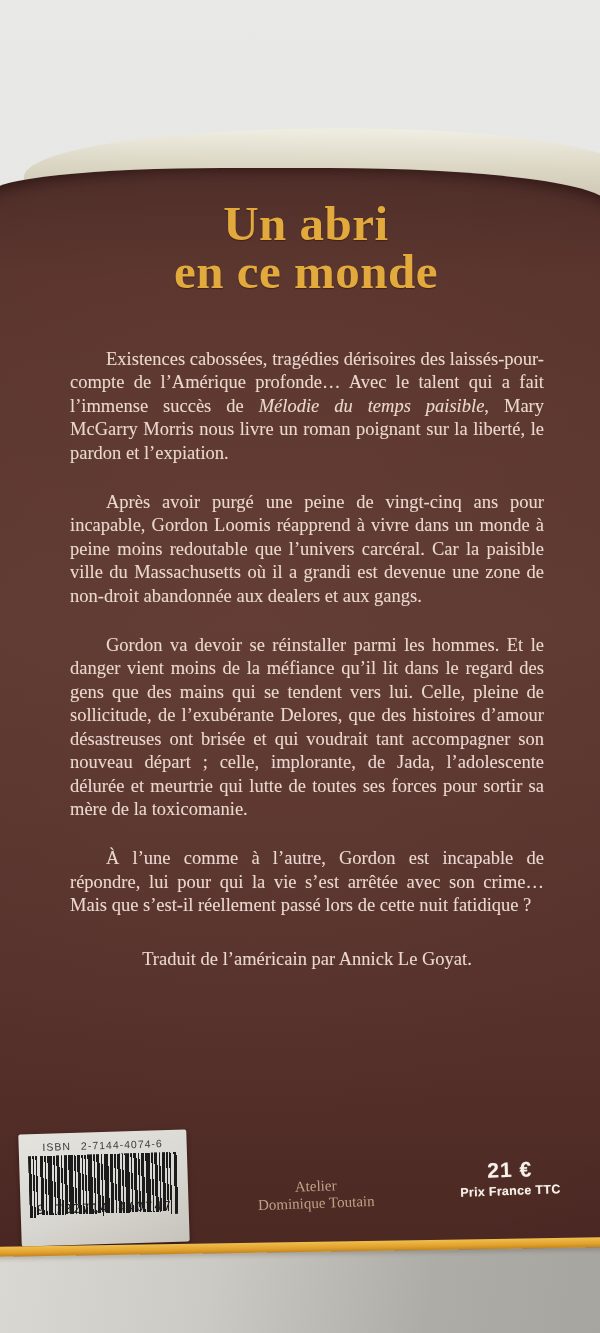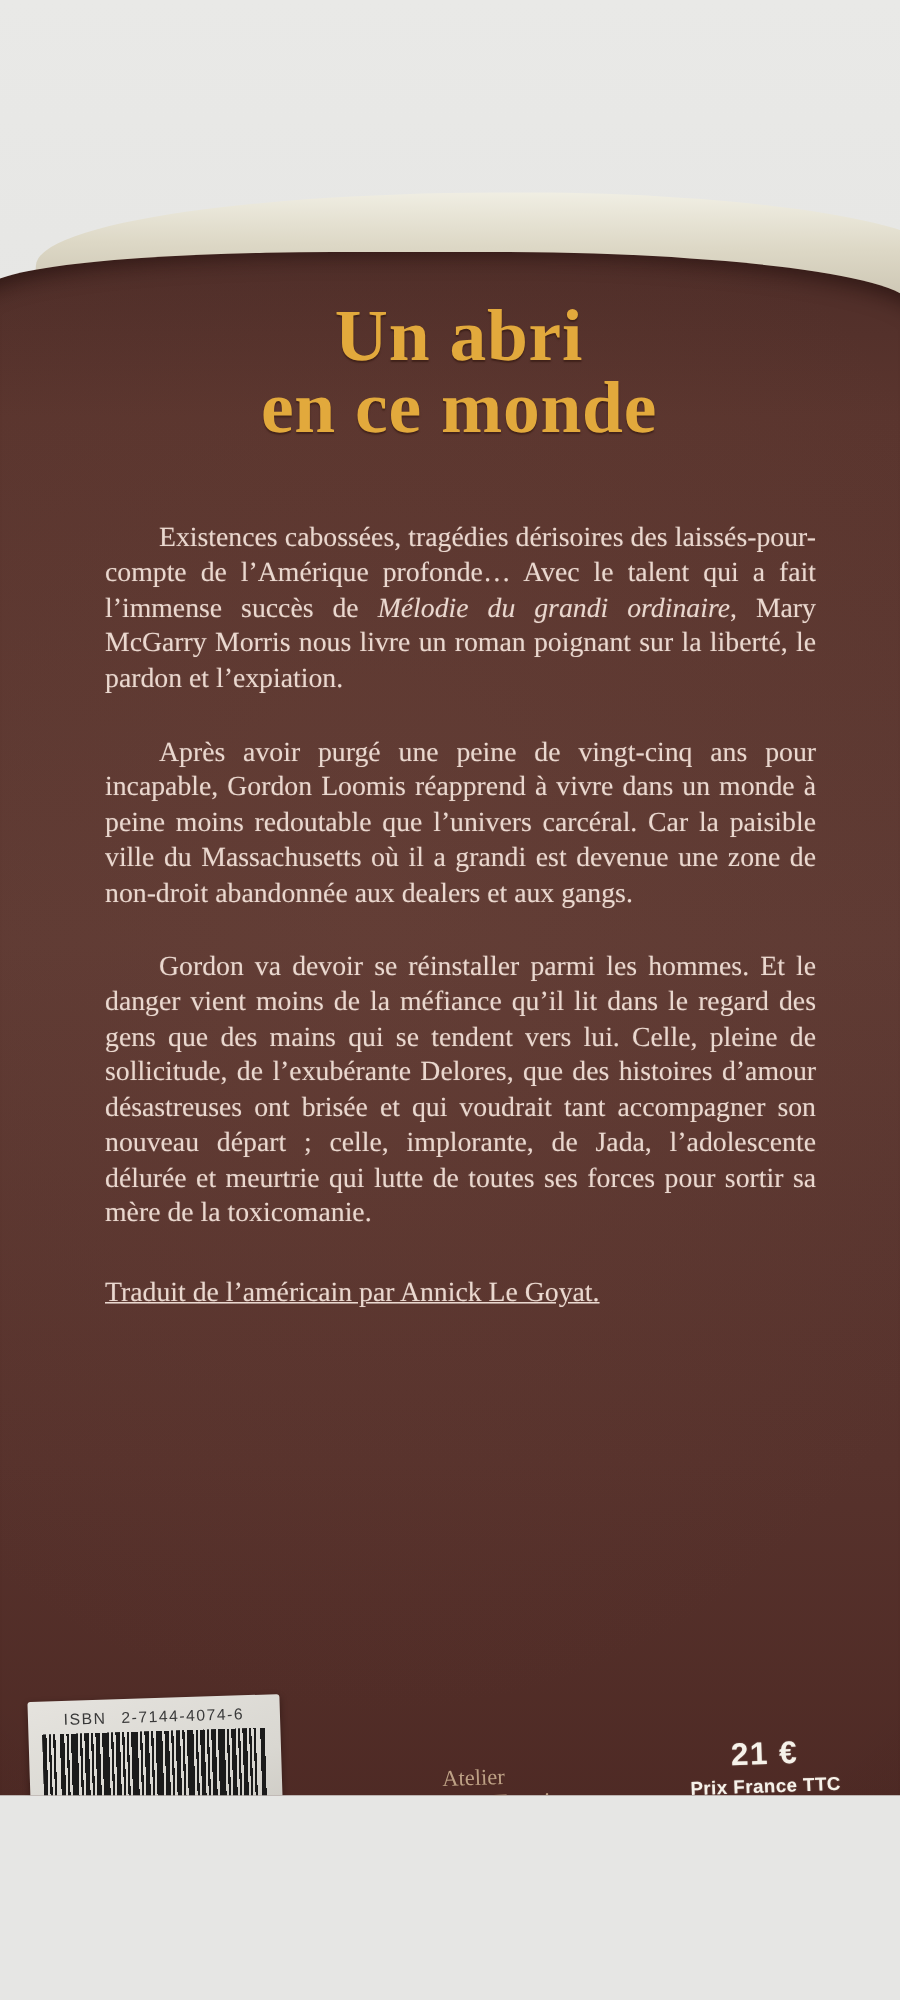--- a/index.html
+++ b/index.html
@@ -1,17 +1,17 @@
 <!DOCTYPE html>
 <html><head>
 <meta charset="utf-8">
 <style>
   html,body{margin:0;padding:0;background:#e6e6e4;}
   .photo{
-    position:relative;width:600px;height:1197px;overflow:hidden;
+    position:relative;width:600px;height:1333px;overflow:hidden;
     background:linear-gradient(180deg,#e9e9e7 0%,#e3e3e1 40%,#dcdcda 75%,#d6d6d4 100%);
     font-family:"Liberation Serif",serif;
   }
   
   .pages{
     position:absolute;left:24px;right:-28px;top:128px;height:80px;
     background:linear-gradient(180deg,#f0eee3 0%,#ddd8c6 45%,#c7c0ad 100%);
     border-radius:58% 45% 0 0 / 54px 42px 0 0;
     transform:rotate(0.6deg);
   }
@@ -33,21 +33,21 @@
     color:#e2a93c;text-shadow:0 1px 1px rgba(40,15,8,.5);
   }
   .blurb{
     position:absolute;left:70px;top:348px;width:474px;
     font-size:18.5px;line-height:23.4px;color:#ead8cf;
     text-align:justify;text-shadow:0 0 1px rgba(244,224,214,.25);
   }
   .blurb p{margin:0 0 26px;text-indent:36px;}
   .blurb .it{font-style:italic;}
   .translator{
-    margin-top:30px !important;text-indent:0 !important;text-decoration:underline;
+    margin-top:30px !important;text-indent:0 !important;text-align:center;
   }
   
   .sticker{
     position:absolute;left:20px;top:1132px;width:168px;height:112px;
     background:linear-gradient(160deg,#e5e3de 0%,#d9d7d1 55%,#c6c3bc 100%);
     transform:rotate(-1.8deg);border-radius:2px;
     box-shadow:0 2px 5px rgba(20,8,6,.45);
     font-family:"Liberation Sans",sans-serif;color:#2c2c2c;
   }
   .isbn-line{
@@ -92,23 +92,24 @@
 <div class="photo">
 
   <div class="pages"></div>
 
   <div class="book"></div>
 
   <h1 class="title">Un abri
 en ce monde</h1>
 
   <div class="blurb">
-    <p><span>Existences cabossées, tragédies dérisoires des laissés-pour-compte de l’Amérique profonde… Avec le talent qui a fait l’immense succès de </span><span class="it">Mélodie du grandi ordinaire</span><span>, Mary McGarry Morris nous livre un roman poignant sur la liberté, le pardon et l’expiation.</span></p>
+    <p><span>Existences cabossées, tragédies dérisoires des laissés-pour-compte de l’Amérique profonde… Avec le talent qui a fait l’immense succès de </span><span class="it">Mélodie du temps paisible</span><span>, Mary McGarry Morris nous livre un roman poignant sur la liberté, le pardon et l’expiation.</span></p>
     <p><span>Après avoir purgé une peine de vingt-cinq ans pour incapable, Gordon Loomis réapprend à vivre dans un monde à peine moins redoutable que l’univers carcéral. Car la paisible ville du Massachusetts où il a grandi est devenue une zone de non-droit abandonnée aux dealers et aux gangs.</span></p>
     <p><span>Gordon va devoir se réinstaller parmi les hommes. Et le danger vient moins de la méfiance qu’il lit dans le regard des gens que des mains qui se tendent vers lui. Celle, pleine de sollicitude, de l’exubérante Delores, que des histoires d’amour désastreuses ont brisée et qui voudrait tant accompagner son nouveau départ ; celle, implorante, de Jada, l’adolescente délurée et meurtrie qui lutte de toutes ses forces pour sortir sa mère de la toxicomanie.</span></p>
+    <p><span>À l’une comme à l’autre, Gordon est incapable de répondre, lui pour qui la vie s’est arrêtée avec son crime… Mais que s’est-il réellement passé lors de cette nuit fatidique ?</span></p>
     <p class="translator">Traduit de l’américain par Annick Le Goyat.</p>
   </div>
 
   <div class="sticker">
     <div class="isbn-line">
       <span>ISBN</span><span class="gap"></span><span>2-7144-4074-6</span>
     </div>
     <svg class="barcode" viewBox="0 0 101 46" preserveAspectRatio="none" shape-rendering="crispEdges">
       <g fill="#1b1b1b">
         <rect x="0" y="0" width="2" height="46"></rect>

